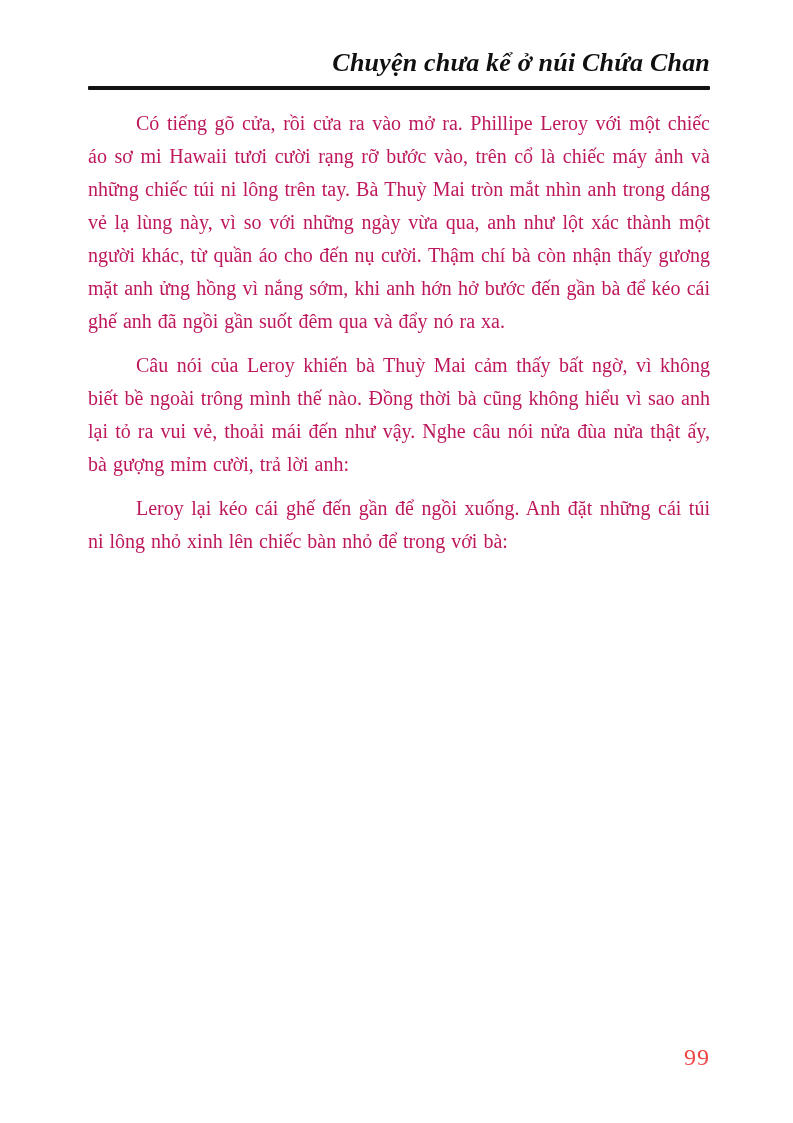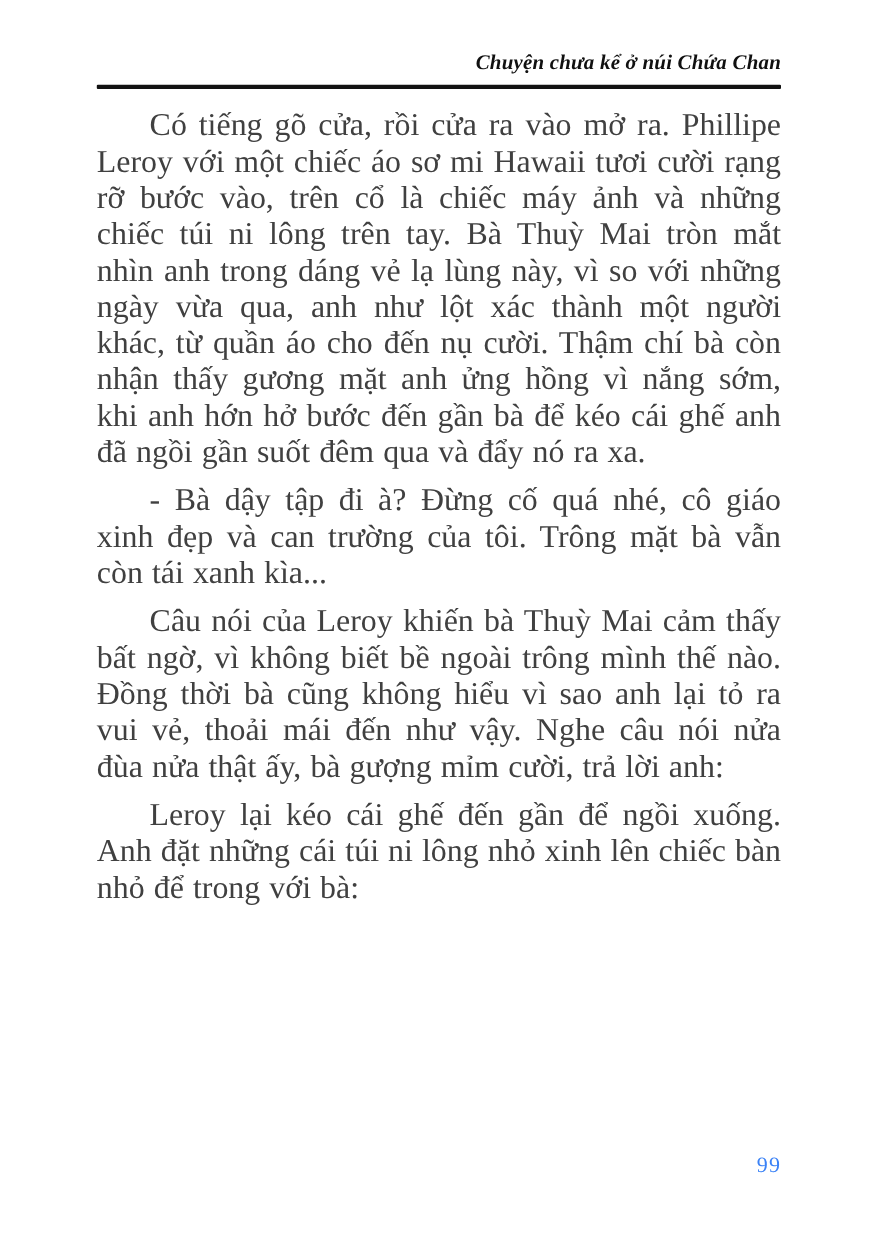--- a/index.html
+++ b/index.html
@@ -19,72 +19,71 @@
     height: 1123px;
     background: #ffffff;
     padding: 46px 83px 0 88px;
   }
 
   
   .running-head {
     text-align: right;
     font-style: italic;
     font-weight: bold;
-    font-size: 19px;
+    font-size: 26px;
     letter-spacing: 0.2px;
     line-height: 1.3;
     color: #101010;
   }
 
   .header-rule {
     margin-top: 6px;
     height: 4px;
     background: #121212;
     border-radius: 1px;
   }
 
   
   .body-text {
     margin-top: 17px;
   }
 
   .para {
-    font-size: 29px;
+    font-size: 20px;
     line-height: 33px;
     text-align: justify;
     text-indent: 48px;
     margin-bottom: 11px;
-    color: #404040;
+    color: #be185d;
     word-spacing: 1px;
   }
 
   
   .page-number {
     position: absolute;
     right: 83px;
     bottom: 52px;
-    font-size: 20px;
-    color: #3b82f6;
+    font-size: 24px;
+    color: #ef4444;
     letter-spacing: 1px;
   }
 </style>
 </head>
 <body>
 
 <div class="page">
 
   <header>
     <div class="running-head">Chuyện chưa kể ở núi Chứa Chan</div>
     <div class="header-rule"></div>
   </header>
 
   <main class="body-text">
     <div>
         <p class="para">Có tiếng gõ cửa, rồi cửa ra vào mở ra. Phillipe Leroy với một chiếc áo sơ mi Hawaii tươi cười rạng rỡ bước vào, trên cổ là chiếc máy ảnh và những chiếc túi ni lông trên tay. Bà Thuỳ Mai tròn mắt nhìn anh trong dáng vẻ lạ lùng này, vì so với những ngày vừa qua, anh như lột xác thành một người khác, từ quần áo cho đến nụ cười. Thậm chí bà còn nhận thấy gương mặt anh ửng hồng vì nắng sớm, khi anh hớn hở bước đến gần bà để kéo cái ghế anh đã ngồi gần suốt đêm qua và đẩy nó ra xa.</p>
-        <p class="para">- Bà dậy tập đi à? Đừng cố quá nhé, cô giáo xinh đẹp và can trường của tôi. Trông mặt bà vẫn còn tái xanh kìa...</p>
         <p class="para">Câu nói của Leroy khiến bà Thuỳ Mai cảm thấy bất ngờ, vì không biết bề ngoài trông mình thế nào. Đồng thời bà cũng không hiểu vì sao anh lại tỏ ra vui vẻ, thoải mái đến như vậy. Nghe câu nói nửa đùa nửa thật ấy, bà gượng mỉm cười, trả lời anh:</p>
         <p class="para">Leroy lại kéo cái ghế đến gần để ngồi xuống. Anh đặt những cái túi ni lông nhỏ xinh lên chiếc bàn nhỏ để trong với bà:</p>
       </div>
   </main>
 
   <footer>
     <div class="page-number">99</div>
   </footer>
 
 </div>

